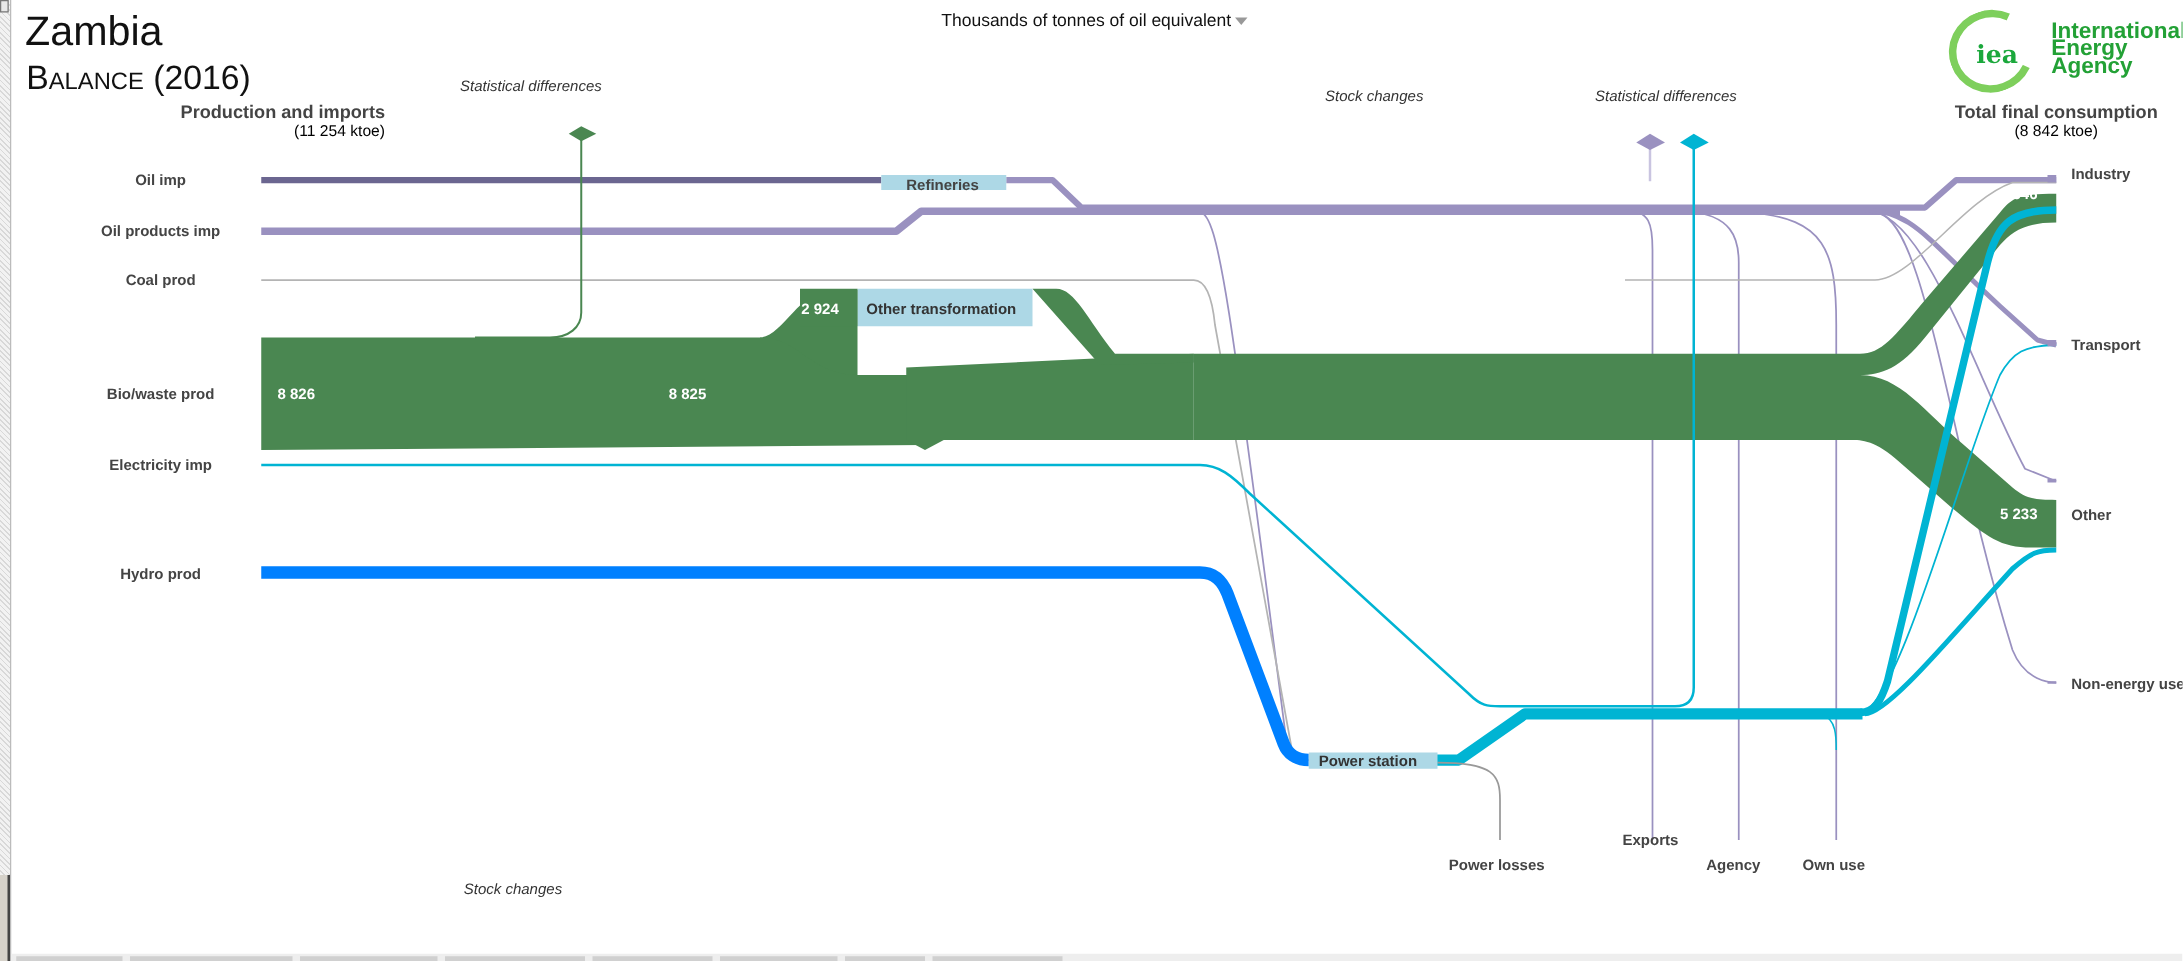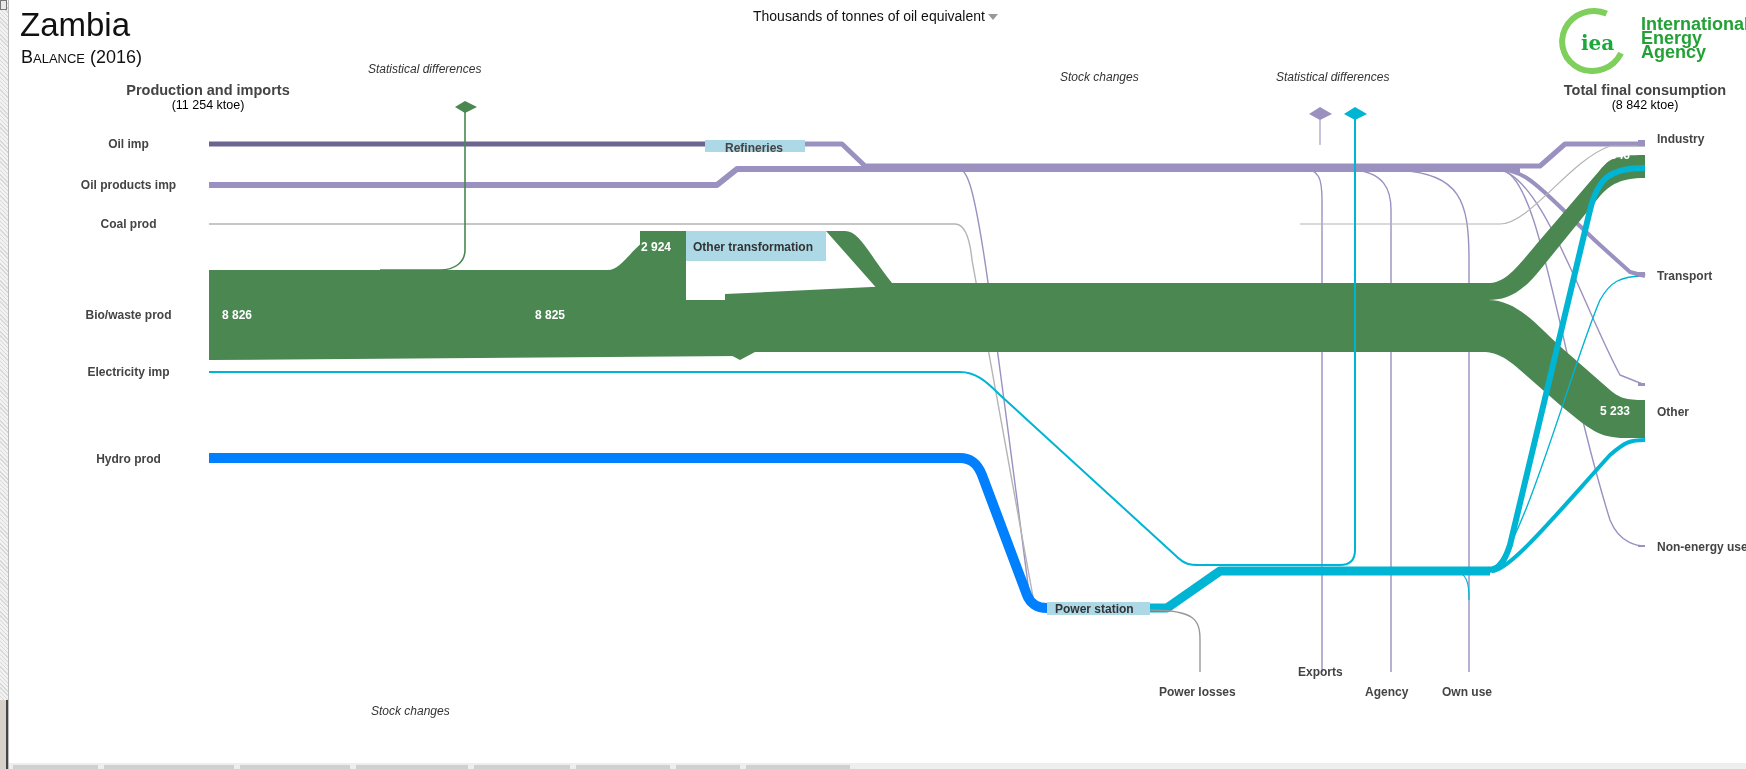--- a/index.html
+++ b/index.html
@@ -3,21 +3,21 @@
 <meta charset="utf-8">
 <style>
   html, body { margin: 0; padding: 0; }
   body { width: 1746px; height: 769px; position: relative; overflow: hidden; background: #fff; font-family: "Liberation Sans", sans-serif; }
   .left-frame { position: absolute; left: 0; top: 0; width: 8px; height: 769px; background: repeating-linear-gradient(45deg,#d8d8d8 0 1px,#f2f2f2 1px 3px); border-right: 1px solid #bbb; }
   .left-frame .btn { position:absolute; left:0; top:0; width:7px; height:10px; background:#e8e8e8; border:1px solid #777; box-sizing:border-box; }
   .left-frame .lower { position:absolute; left:0; top:700px; width:8px; height:69px; background:#d6d2ca; border-right:2px solid #444; box-sizing:border-box; }
   .bottom-bar { position: absolute; left: 9px; right: 0; top: 763px; height: 6px; background: #eee; display:flex; gap:6px; padding-left:4px; }
   .bottom-bar span { display:block; height:4px; margin-top:2px; background:#d0d0d0; }
   .title { position: absolute; left: 20px; top: 6px; font-size: 33px; color: #111; }
-  .subtitle { position: absolute; left: 21px; top: 47px; font-size: 18px; color: #111; text-align: right; }
+  .subtitle { position: absolute; left: 21px; top: 47px; font-size: 27px; color: #111; text-align: right; }
   .unit-select { position: absolute; left: 753px; top: 8px; font-size: 14px; color: #111; cursor: pointer; }
   .unit-select .caret { display:inline-block; width:0; height:0; border-left:5px solid transparent; border-right:5px solid transparent; border-top:6px solid #999; margin-left:3px; vertical-align:middle; }
   .logo { position: absolute; left: 1557px; top: 6px; width: 180px; height: 72px; }
   .logo .ring { position:absolute; left:2px; top:2px; width:68px; height:66px; border-radius:50%; border:6px solid #7ecf5c; border-right-color: transparent; box-sizing:border-box; transform: rotate(-20deg); }
   .logo .iea { position:absolute; left:24px; top:25px; font-family:"DejaVu Serif", serif; font-weight:bold; font-size:20px; color:#1ba83c; }
   .logo .name { position:absolute; left:84px; top:11px; font-size:18px; line-height:14px; color:#23a136; font-weight:bold; }
   .col-head { position: absolute; text-align: center; color: #333; }
   .col-head .h { font-size: 14.5px; font-weight: bold; color:#444; }
   .col-head .s { font-size: 12.5px; color:#000000; }
   .lbl { position: absolute; font-size: 12px; font-weight: bold; color: #444; white-space: nowrap; }
@@ -45,21 +45,21 @@
 
 <div class="logo">
   <div class="ring"></div>
   <div class="iea">iea</div>
   <div class="name">
     <div>International</div>
     <div>Energy Agency</div>
   </div>
 </div>
 
-<div class="col-head" style="left:108px; top:82px; width:200px;">
+<div class="col-head" style="left:108px; top:82px; width:200px;text-align:right;">
   <div class="h">Production and imports</div>
   <div class="s">(11 254 ktoe)</div>
 </div>
 <div class="col-head" style="left:1550px; top:82px; width:190px;">
   <div class="h">Total final consumption</div>
   <div class="s">(8 842 ktoe)</div>
 </div>
 
 <svg id="sankey" width="1746" height="769">
   <g id="flows">

